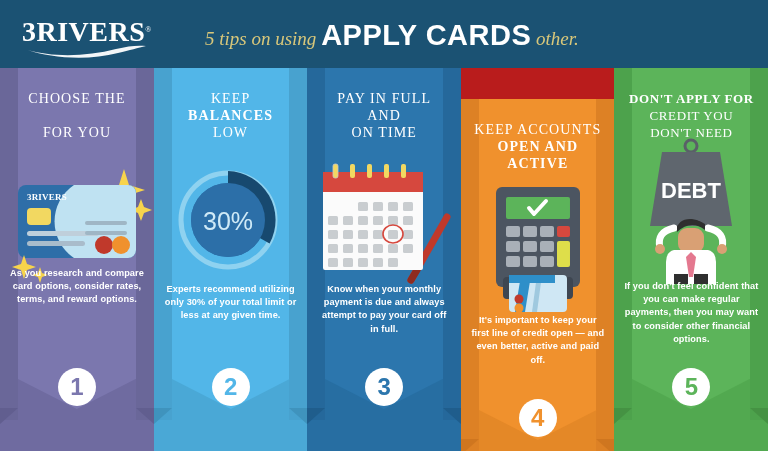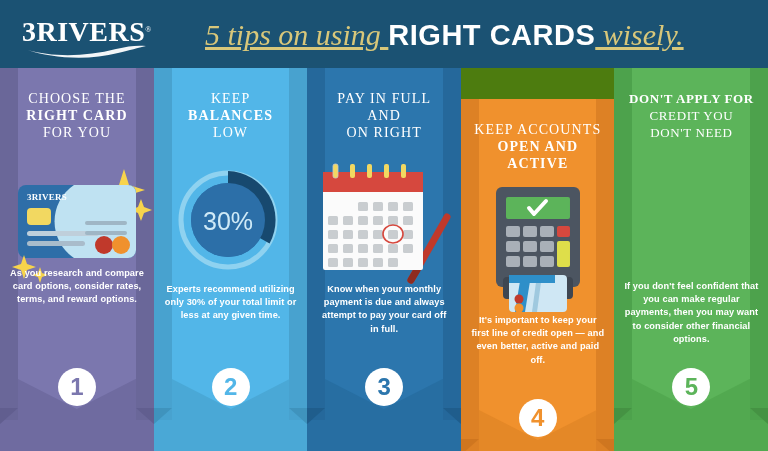--- a/index.html
+++ b/index.html
@@ -1,40 +1,40 @@
 <!DOCTYPE html>
 <html><head>
 <meta charset="utf-8">
 <style>
   html,body{margin:0;padding:0;}
   body{
     width:768px;height:451px;overflow:hidden;
     background:#1b5272;
     font-family:"Liberation Sans", sans-serif;
   }
-  .page{position:relative;width:768px;height:451px;background:#4d7c0f;overflow:hidden;}
+  .page{position:relative;width:768px;height:451px;background:#b91c1c;overflow:hidden;}
 
   
   .header{position:absolute;left:0;top:0;width:768px;height:68px;background:#1b5273;}
   .logo{position:absolute;left:22px;top:17px;width:130px;height:38px;}
   .logo-text{
     font-family:"Liberation Serif", serif;
     font-size:25px;letter-spacing:.5px;color:#ffffff;font-weight:400;
     white-space:nowrap;line-height:25px;
   }
   .logo-3{font-weight:700;font-size:28px;}
   .logo-reg{font-size:8px;vertical-align:super;}
   .logo-swoosh{position:absolute;left:4px;top:27px;width:122px;height:12px;}
   .headline{
     position:absolute;left:205px;top:12px;width:548px;height:46px;
     text-align:left;white-space:nowrap;line-height:46px;
   }
   .hl-italic{
     font-family:"Liberation Serif", serif;font-style:italic;
-    font-size:30px;color:#d8c77a;text-decoration:underline;
+    font-size:19px;color:#d8c77a;
   }
   .hl-bold{
     font-family:"Liberation Sans", sans-serif;font-weight:700;
     font-size:29px;color:#ffffff;letter-spacing:.5px;
   }
 
   
   .cols{position:absolute;left:0;top:68px;width:768px;height:435px;}
   .col{
     position:absolute;top:0;width:153.6px;height:383px;overflow:hidden;
@@ -90,21 +90,21 @@
 
   <div class="header">
 
     <div class="logo">
       <div class="logo-text"><span class="logo-3">3RIVERS</span><span class="logo-reg">®</span></div>
       <svg class="logo-swoosh" viewBox="0 0 122 12">
         <path d="M2 6 C 25 13, 60 13, 90 5 C 102 2, 112 1, 120 2 C 112 4, 104 6, 92 9 C 62 17, 24 14, 2 6 Z" fill="#ffffff" opacity="0.95"></path>
       </svg>
     </div>
 
-    <div class="headline"><span class="hl-italic">5 tips on using </span><span class="hl-bold">RIGHT CARDS</span><span class="hl-italic"> wisely.</span></div>
+    <div class="headline"><span class="hl-italic">5 tips on using </span><span class="hl-bold">APPLY CARDS</span><span class="hl-italic"> other.</span></div>
   </div>
 
   <div class="cols">
 
     <div class="col" style="left:0px;">
       <div class="col-edge" style="background:#6f6ba0;"></div>
       <div class="shadow-l" style="background:#6a6799;"></div>
       <div class="shadow-r" style="background:#6a6799;"></div>
       <svg class="shadow-l-tri" viewBox="0 0 18 16">
           <polygon points="0,0 18,0 0,16" fill="#615e8f"></polygon>
@@ -115,21 +115,21 @@
 
       <div class="banner">
         <div class="banner-body" style="background:#7b77ae;"></div>
         <svg class="banner-point" viewBox="0 0 117.6 30" preserveAspectRatio="none">
           <polygon points="0,0 117.6,0 58.8,30" fill="#7b77ae"></polygon>
         </svg>
       </div>
 
       <div class="ctitle">
         <span class="n">CHOOSE THE</span><br>
-        <span class="b">RIGHT CARD</span><br>
+        <br>
         <span class="n">FOR YOU</span>
       </div>
 
       <div class="art" style="top:95px;">
         <svg width="153.6" height="120" viewBox="0 0 153.6 120">
 
           <path d="M124 6 L129 22 L145 27 L129 32 L124 48 L119 32 L103 27 L119 22 Z" fill="#f7d44c"></path>
           <path d="M141 36 L144 44 L152 47 L144 50 L141 58 L138 50 L130 47 L138 44 Z" fill="#f7d44c"></path>
           <circle cx="116" cy="40" r="2" fill="#f7d44c"></circle>
 
@@ -210,21 +210,21 @@
       <div class="banner">
         <div class="banner-body" style="background:#2c76ad;"></div>
         <svg class="banner-point" viewBox="0 0 117.6 30" preserveAspectRatio="none">
           <polygon points="0,0 117.6,0 58.8,30" fill="#2c76ad"></polygon>
         </svg>
       </div>
 
       <div class="ctitle">
         <span class="n">PAY IN FULL</span><br>
         <span class="n">AND</span><br>
-        <span class="n">ON RIGHT</span>
+        <span class="n">ON TIME</span>
       </div>
 
       <div class="art" style="top:92px;">
         <svg width="153.6" height="125" viewBox="0 0 153.6 125">
 
           <line x1="140" y1="57" x2="104" y2="120" stroke="#c0392b" stroke-width="7" stroke-linecap="round"></line>
           <line x1="110" y1="110" x2="104" y2="120" stroke="#8e2b20" stroke-width="7" stroke-linecap="round"></line>
 
           <rect x="16" y="12" width="100" height="98" rx="2" fill="#fbfbfb"></rect>
           <rect x="16" y="12" width="100" height="20" fill="#d6483e"></rect>
@@ -356,19 +356,46 @@
           <polygon points="0,0 117.6,0 58.8,30" fill="#5cb45a"></polygon>
         </svg>
       </div>
 
       <div class="ctitle" style="font-size:13px;letter-spacing:.6px;">
         <span class="b">DON'T APPLY FOR</span><br>
         <span class="n">CREDIT YOU</span><br>
         <span class="n">DON'T NEED</span>
       </div>
 
+      <div class="art" style="top:68px;">
+        <svg width="153.6" height="145" viewBox="0 0 153.6 145">
+
+          <circle cx="77" cy="10" r="6" fill="none" stroke="#5a6068" stroke-width="3"></circle>
+
+          <path d="M48 16 h58 l12 74 h-82 Z" fill="#5f666e"></path>
+          <text x="77" y="62" text-anchor="middle" font-family="Liberation Sans, sans-serif" font-size="22" font-weight="700" fill="#ffffff">DEBT</text>
+
+          <path d="M62 95 q14 -14 30 -3 q-4 -8 -14 -9 q-14 -1 -16 12 Z" fill="#2f2f2f"></path>
+
+          <path d="M46 112 q-4 -16 14 -20" stroke="#ffffff" stroke-width="7" fill="none" stroke-linecap="round"></path>
+          <path d="M108 112 q4 -16 -14 -20" stroke="#ffffff" stroke-width="7" fill="none" stroke-linecap="round"></path>
+
+          <circle cx="46" cy="113" r="5" fill="#d9a074"></circle>
+          <circle cx="108" cy="113" r="5" fill="#d9a074"></circle>
+
+          <rect x="64" y="92" width="26" height="25" rx="9" fill="#d9a074"></rect>
+          <path d="M63 96 q14 -13 28 -2 l0 -6 q-14 -9 -28 2 Z" fill="#2f2f2f"></path>
+
+          <path d="M60 114 h34 q8 2 8 12 v22 h-50 v-22 q0 -10 8 -12 Z" fill="#ffffff"></path>
+
+          <path d="M77 116 l5 5 l-3 20 l-4 0 l-3 -20 Z" fill="#e4788f"></path>
+
+          <rect x="60" y="138" width="14" height="10" fill="#2f2f2f"></rect>
+          <rect x="80" y="138" width="14" height="10" fill="#2f2f2f"></rect>
+        </svg>
+      </div>
 
       <div class="cbody" style="top:212px;">If you don't feel confident that you can make regular payments, then you may want to consider other financial options.</div>
       <div class="badge" style="top:300px;color:#5cb45a;">5</div>
     </div>
 
   </div>
 </div>
 
 </body></html>

